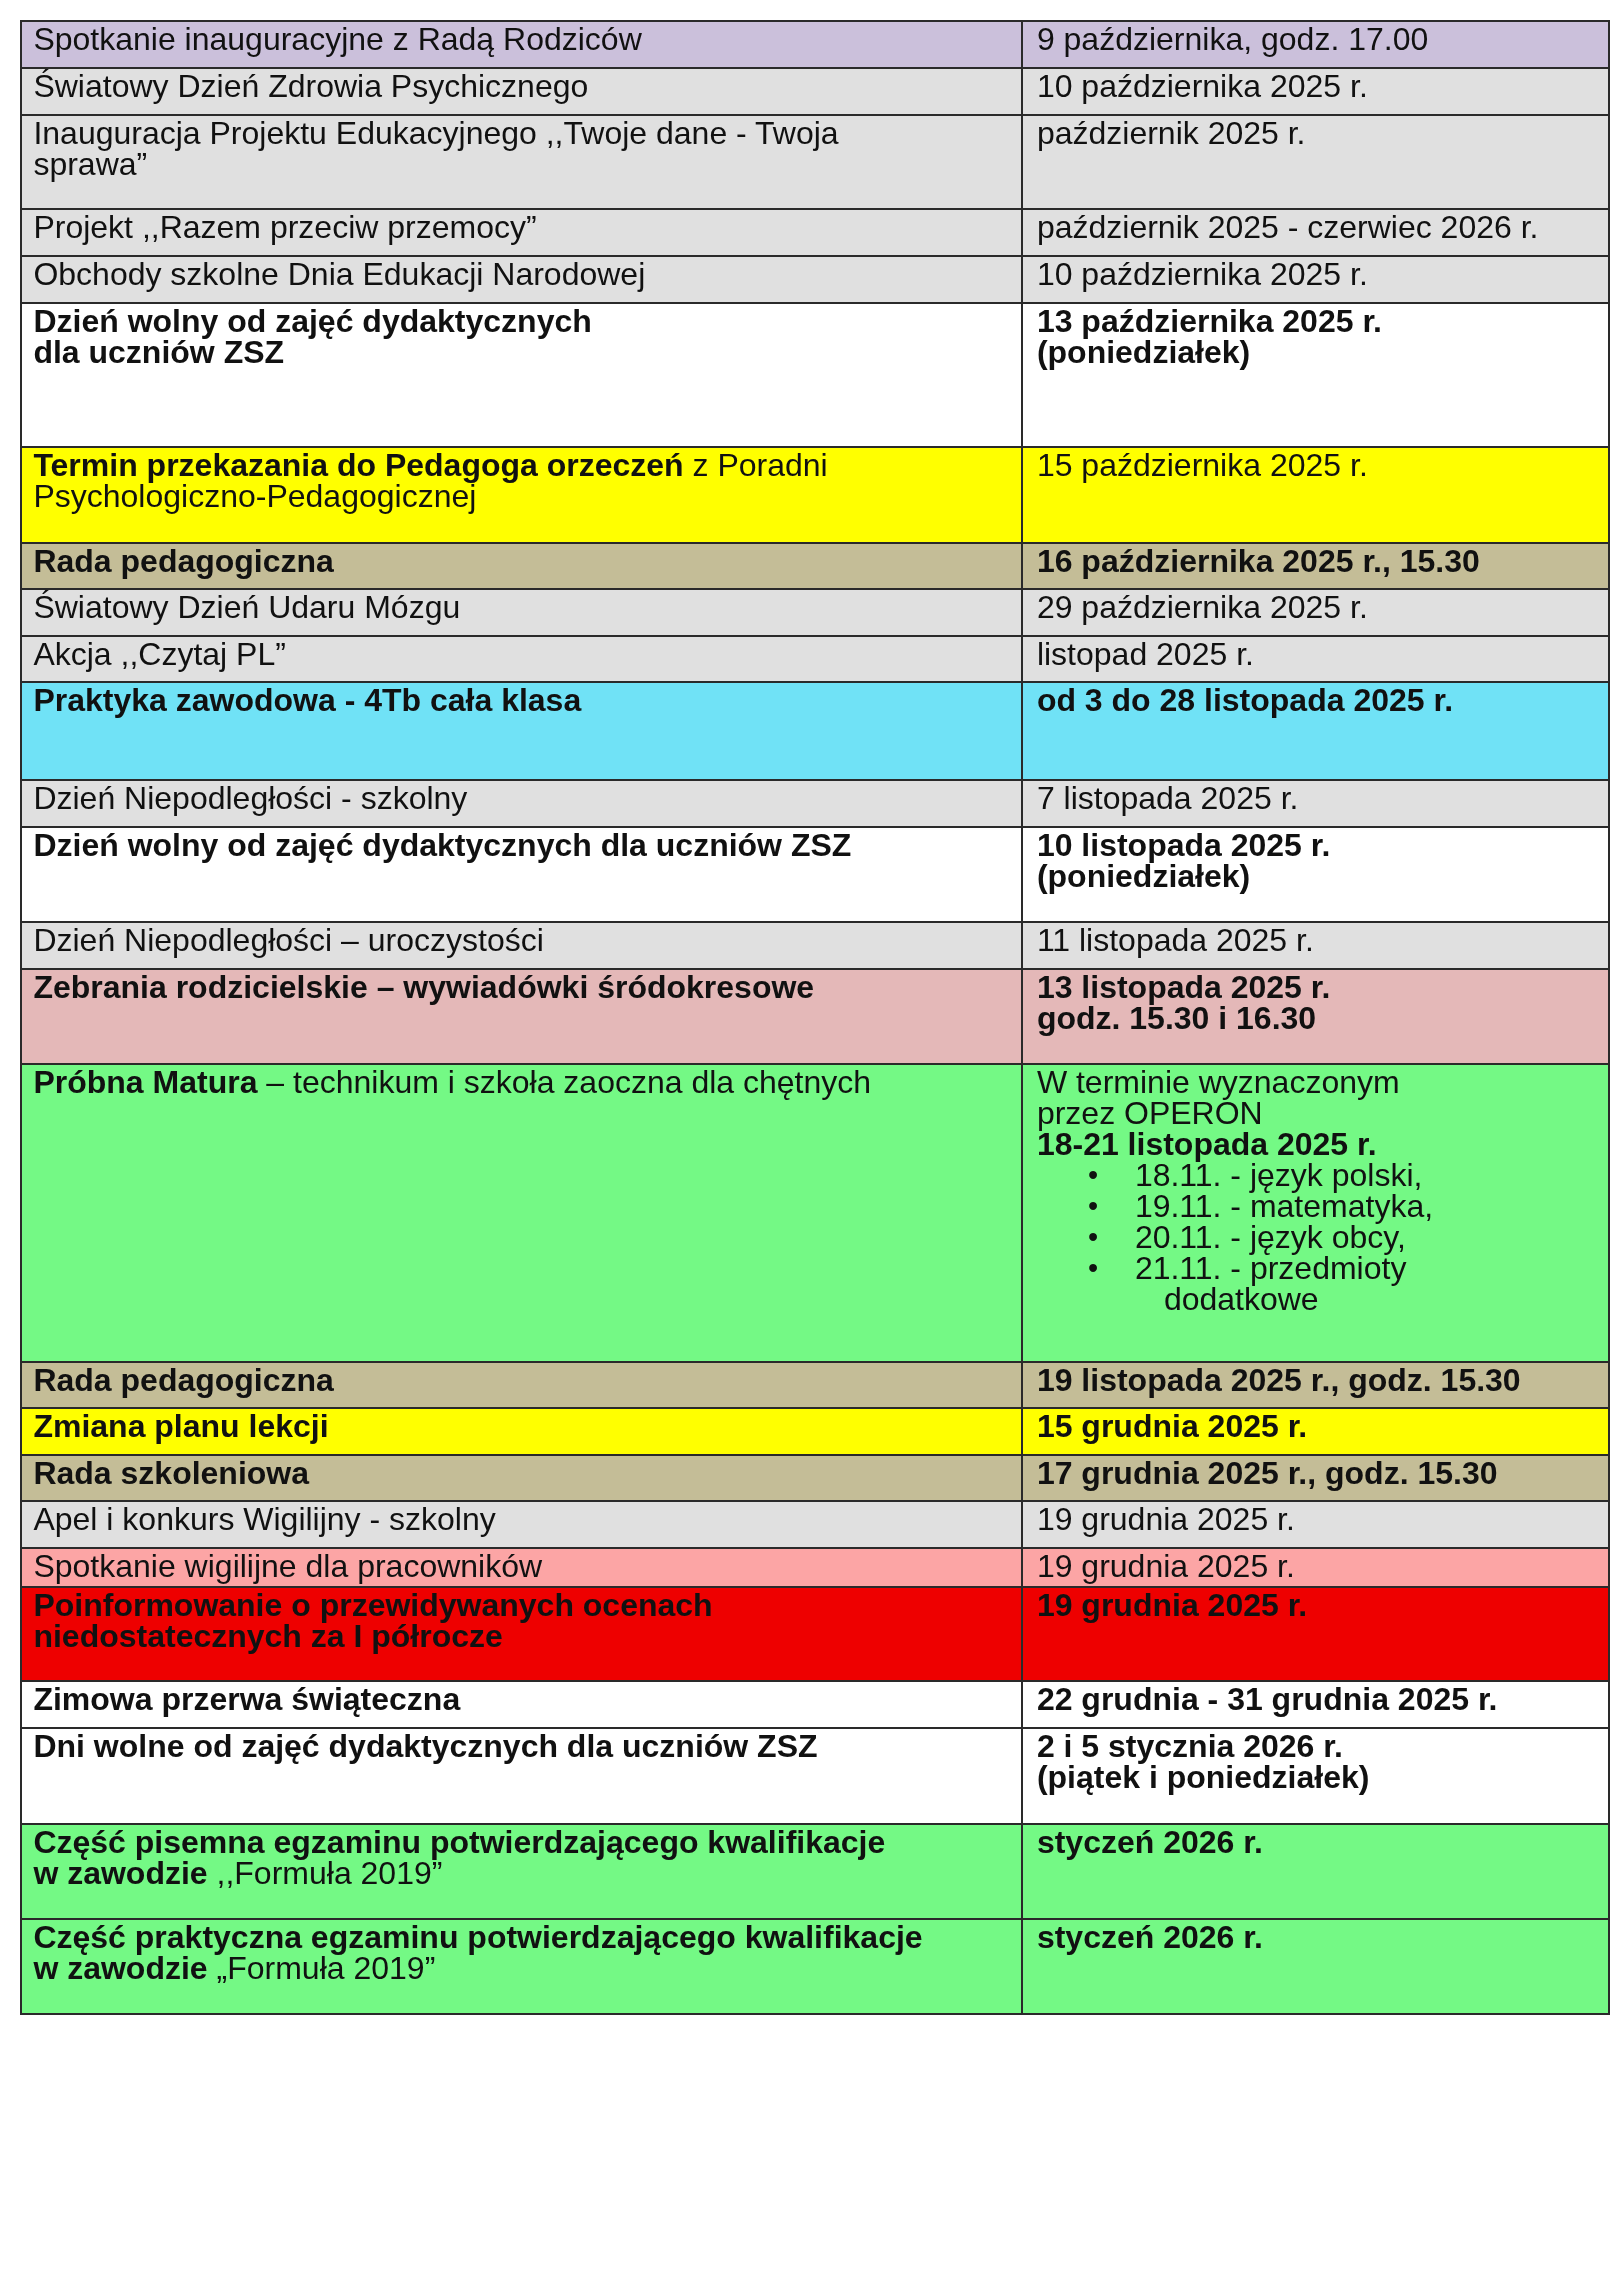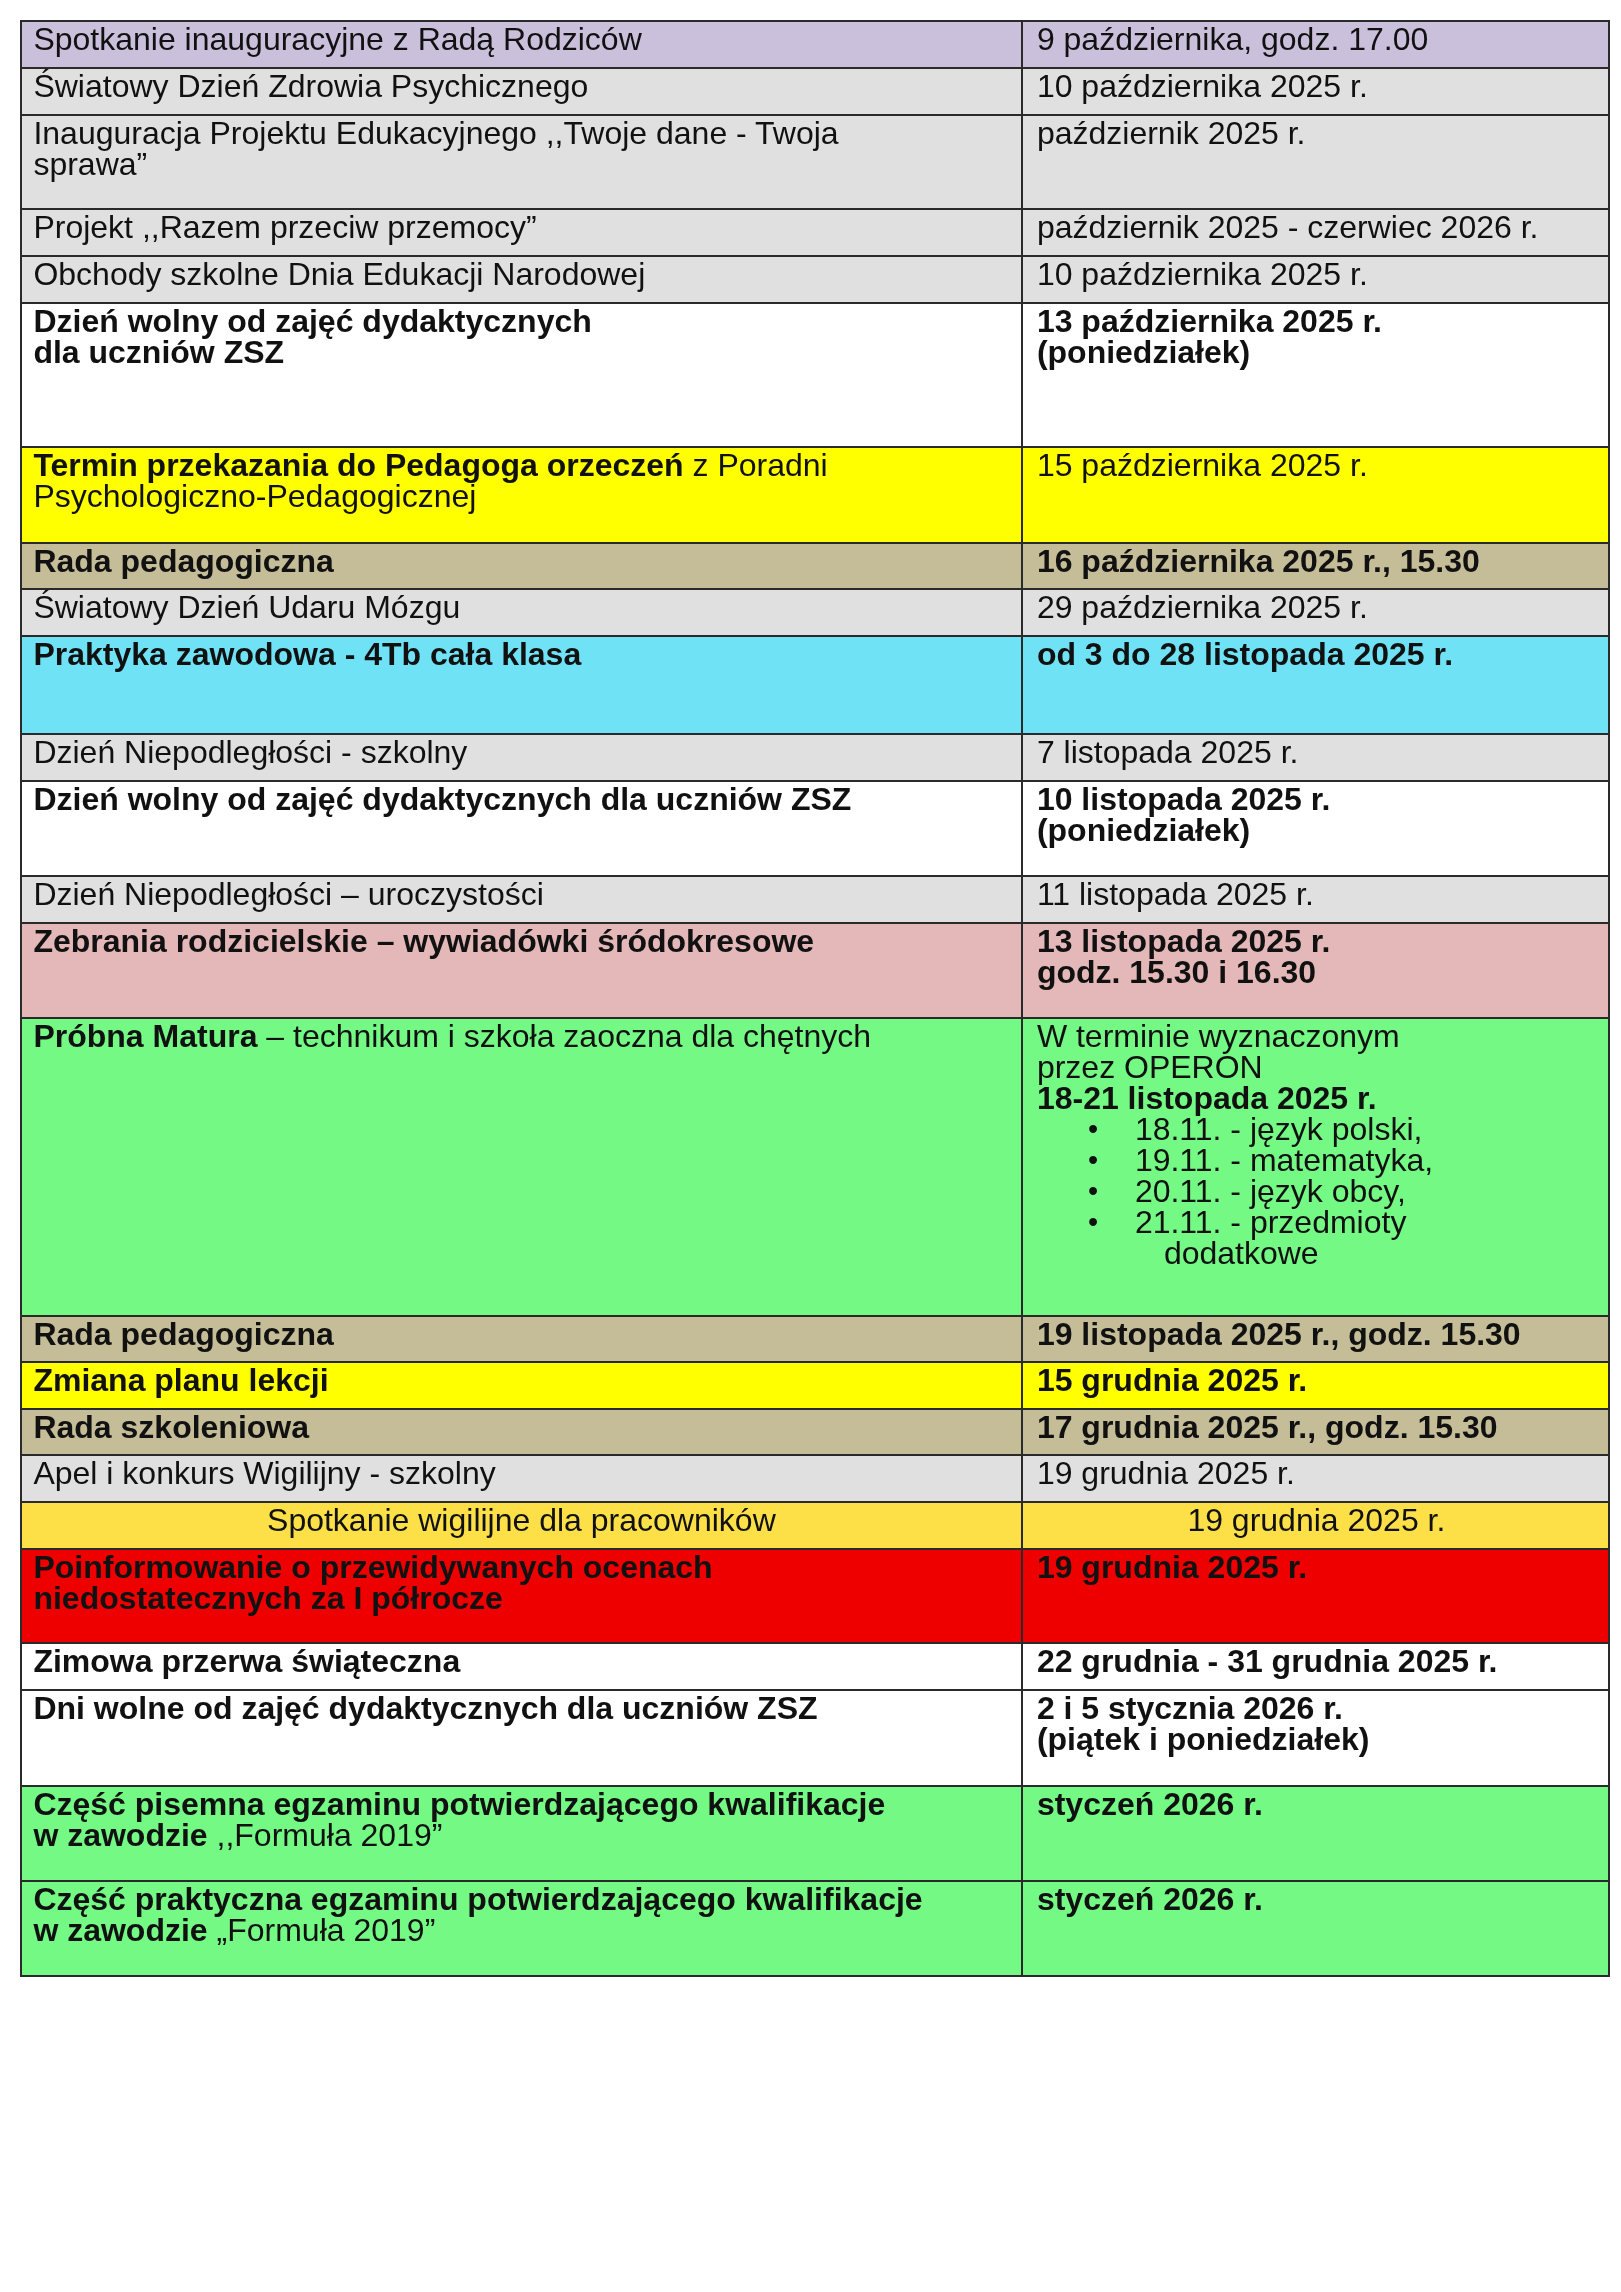--- a/index.html
+++ b/index.html
@@ -73,20 +73,24 @@
     <tr style="background:#c4bd97;height:46px;">
       <td class="c1 b">Rada pedagogiczna</td>
       <td class="c2 b">16 października 2025 r., 15.30</td>
     </tr>
 
     <tr style="background:#e0e0e0;height:47px;">
       <td class="c1">Światowy Dzień Udaru Mózgu</td>
       <td class="c2">29 października 2025 r.</td>
     </tr>
 
+    <tr style="background:#e0e0e0;height:46px;">
+      <td class="c1">Akcja ,,Czytaj PL”</td>
+      <td class="c2">listopad 2025 r.</td>
+    </tr>
 
     <tr style="background:#70e2f6;height:98px;">
       <td class="c1 b">Praktyka zawodowa - 4Tb cała klasa</td>
       <td class="c2 b">od 3 do 28 listopada 2025 r.</td>
     </tr>
 
     <tr style="background:#e0e0e0;height:47px;">
       <td class="c1">Dzień Niepodległości - szkolny</td>
       <td class="c2">7 listopada 2025 r.</td>
     </tr>
@@ -141,21 +145,21 @@
     <tr style="background:#c4bd97;height:46px;">
       <td class="c1 b">Rada szkoleniowa</td>
       <td class="c2 b">17 grudnia 2025 r., godz. 15.30</td>
     </tr>
 
     <tr style="background:#e0e0e0;height:47px;">
       <td class="c1">Apel i konkurs Wigilijny - szkolny</td>
       <td class="c2">19 grudnia 2025 r.</td>
     </tr>
 
-    <tr style="background:#fde047;height:47px;text-align:center;">
+    <tr style="background:#fca5a5;height:39px;">
       <td class="c1">Spotkanie wigilijne dla pracowników</td>
       <td class="c2">19 grudnia 2025 r.</td>
     </tr>
 
     <tr style="background:#ee0000;height:94px;">
       <td class="c1 b white">
         <div>Poinformowanie o przewidywanych ocenach</div>
         <div>niedostatecznych za I półrocze</div>
       </td>
       <td class="c2 b white">19 grudnia 2025 r.</td>

